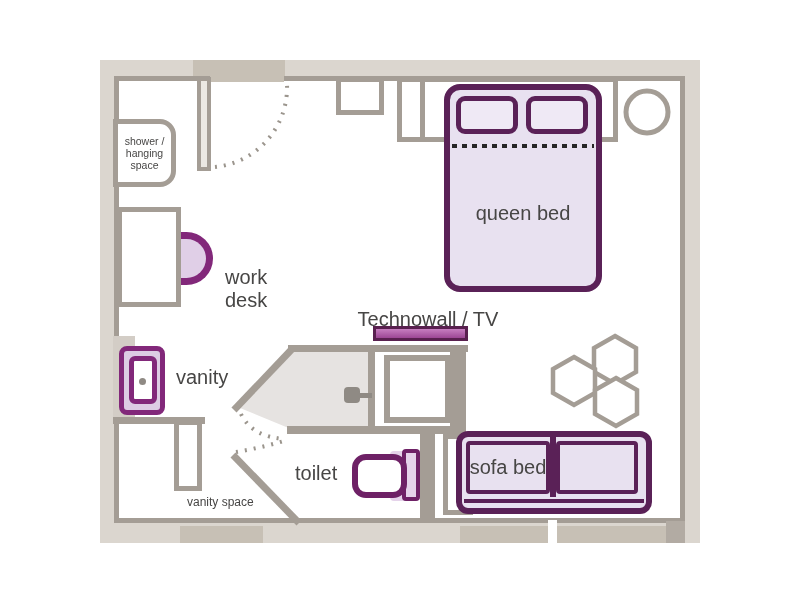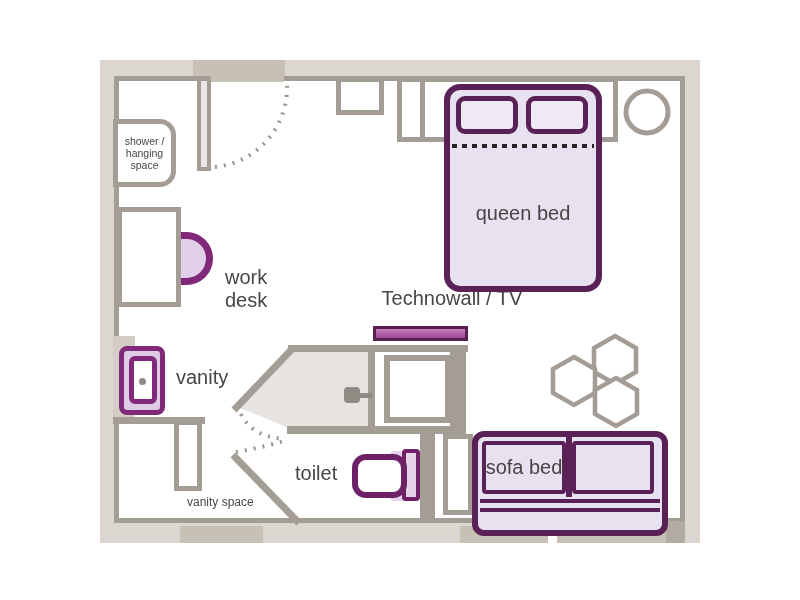--- a/index.html
+++ b/index.html
@@ -111,31 +111,31 @@
   <div class="abs iwall" style="left:287px;top:426px;width:166px;height:8px;"></div>
   <div class="abs iwall" style="left:450px;top:345px;width:16px;height:89px;"></div>
   <div class="abs iwall" style="left:420px;top:432px;width:15px;height:89px;"></div>
   <div class="abs greybox" style="left:443px;top:434px;width:30px;height:81px;"></div>
 
   <div class="abs toilet-pad" style="left:390px;top:451px;width:20px;height:50px;"></div>
   <div class="abs toilet-tank" style="left:402px;top:449px;width:18px;height:52px;"></div>
   <div class="abs toilet-bowl" style="left:352px;top:454px;width:55px;height:44px;"></div>
   <div class="abs lbl" style="left:295px;top:462px;">toilet</div>
 
-  <div class="abs lbl lbl-c" style="left:352px;top:287px;width:152px;margin-left:24px;">Technowall / TV</div>
+  <div class="abs lbl lbl-c" style="left:352px;top:308px;width:152px;">Technowall / TV</div>
   <div class="abs tv-bar" style="left:373px;top:326px;width:95px;height:15px;"></div>
 
   <div class="abs bed" style="left:444px;top:84px;width:158px;height:208px;">
     <div class="abs pillow" style="left:6px;top:6px;width:62px;height:38px;"></div>
     <div class="abs pillow" style="left:76px;top:6px;width:62px;height:38px;"></div>
     <div class="abs dotline" style="left:2px;top:54px;width:142px;height:4px;"></div>
     <div class="abs lbl lbl-c" style="left:0;top:112px;width:146px;">queen bed</div>
   </div>
 
-  <div class="abs sofa" style="left:472px;top:431px;width:196px;height:105px;">
+  <div class="abs sofa" style="left:456px;top:431px;width:196px;height:83px;">
     <div class="abs cushion" style="left:4px;top:4px;width:84px;height:53px;"></div>
     <div class="abs cushion" style="left:94px;top:4px;width:82px;height:53px;"></div>
     <div class="abs plum" style="left:88px;top:0;width:6px;height:60px;"></div>
     <div class="abs plum" style="left:2px;top:62px;width:180px;height:4px;"></div>
     <div class="abs plum" style="left:2px;top:71px;width:180px;height:4px;"></div>
     <div class="abs lbl lbl-c" style="left:4px;top:19px;width:84px;">sofa bed</div>
   </div>
 
 </div>
 

